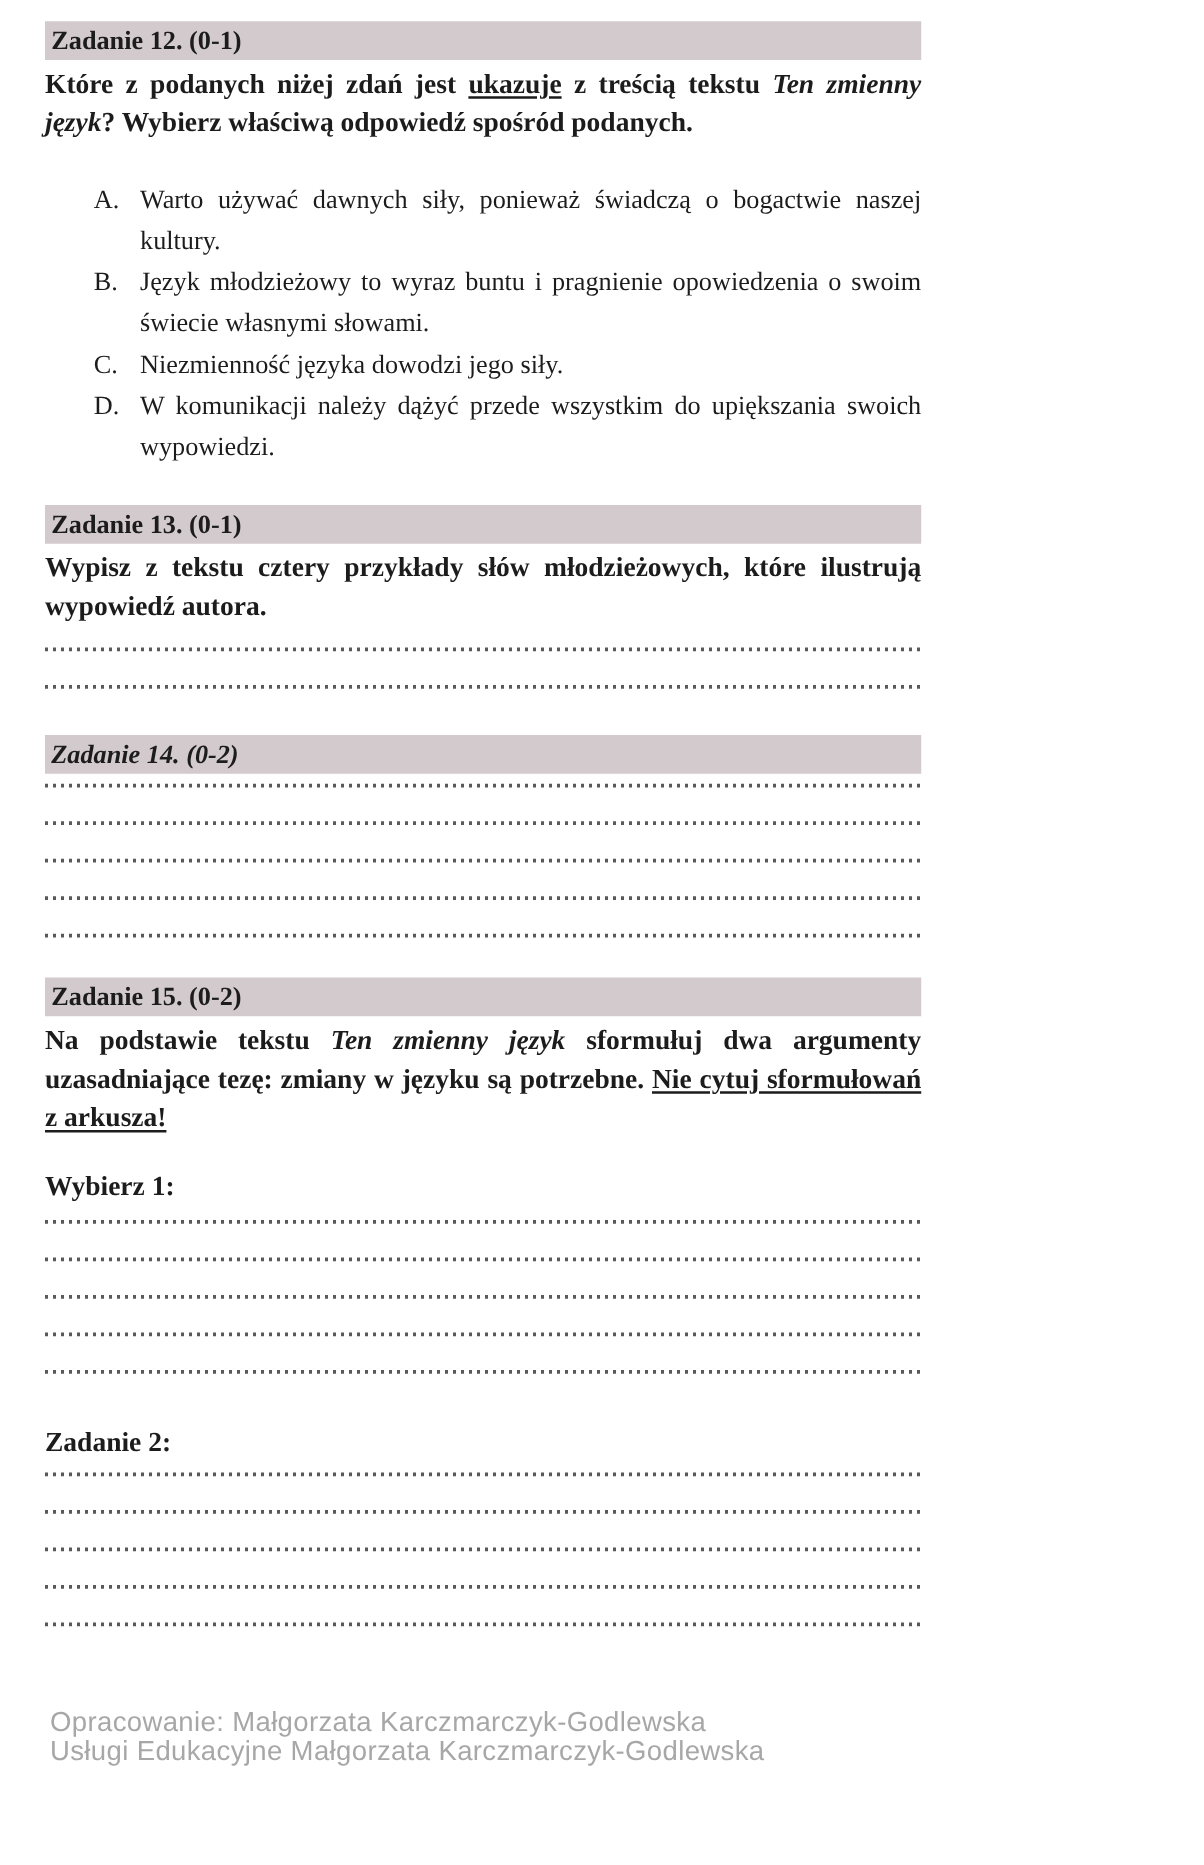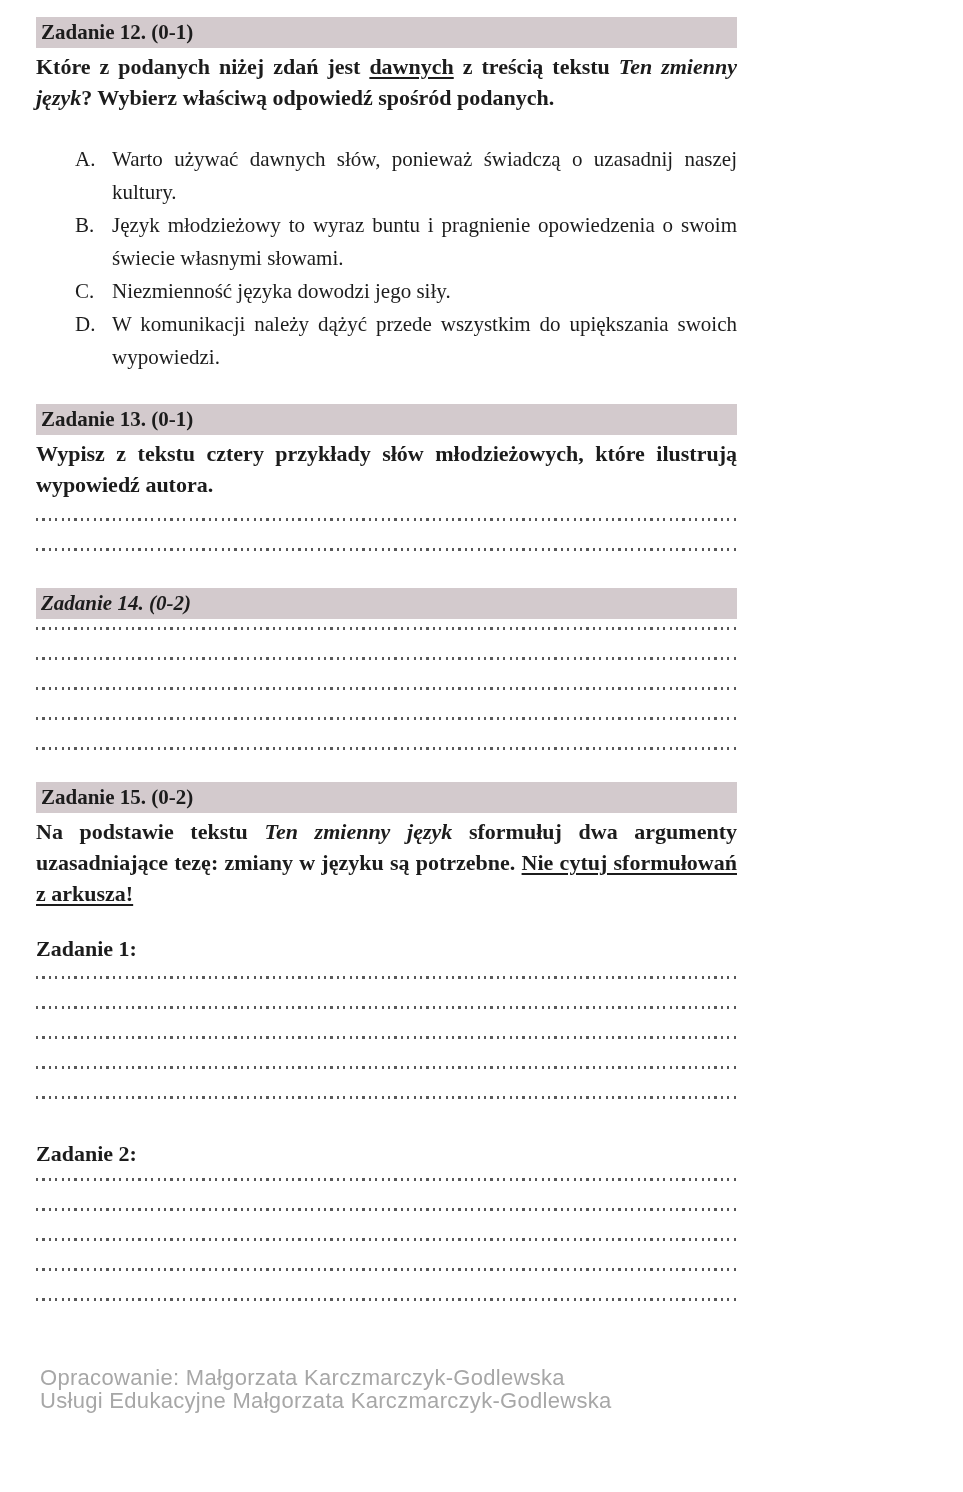--- a/index.html
+++ b/index.html
@@ -78,25 +78,25 @@
 </style>
 </head>
 <body>
 
 <div class="page">
 
   <section class="sec-12">
     <div class="task-bar">
       <span>Zadanie 12. (0-1)</span>
     </div>
-    <p class="q"><span>Które z podanych niżej zdań jest </span><span class="un">dawnych</span><span> z treścią tekstu </span><span class="it">Ten zmienny język</span><span>? Wybierz właściwą odpowiedź spośród podanych.</span></p>
+    <p class="q"><span>Które z podanych niżej zdań jest </span><span class="un">ukazuje</span><span> z treścią tekstu </span><span class="it">Ten zmienny język</span><span>? Wybierz właściwą odpowiedź spośród podanych.</span></p>
     <div class="options">
       <div class="option-row">
         <span class="option-letter">A.</span>
-        <div class="option-text">Warto używać dawnych słów, ponieważ świadczą o uzasadnij naszej kultury.</div>
+        <div class="option-text">Warto używać dawnych siły, ponieważ świadczą o bogactwie naszej kultury.</div>
       </div>
       <div class="option-row">
         <span class="option-letter">B.</span>
         <div class="option-text">Język młodzieżowy to wyraz buntu i pragnienie opowiedzenia o swoim świecie własnymi słowami.</div>
       </div>
       <div class="option-row">
         <span class="option-letter">C.</span>
         <div class="option-text">Niezmienność języka dowodzi jego siły.</div>
       </div>
       <div class="option-row">
@@ -128,21 +128,21 @@
         <div class="dotline"></div>
         <div class="dotline"></div>
       </div>
   </section>
 
   <section class="sec-15">
     <div class="task-bar">
       <span>Zadanie 15. (0-2)</span>
     </div>
     <p class="q"><span>Na podstawie tekstu </span><span class="it">Ten zmienny język</span><span> sformułuj dwa argumenty uzasadniające tezę: zmiany w języku są potrzebne. </span><span class="un">Nie cytuj sformułowań z arkusza!</span></p>
-    <div class="arg-label first">Zadanie 1:</div>
+    <div class="arg-label first">Wybierz 1:</div>
     <div class="dots-group arg-dots-1">
         <div class="dotline"></div>
         <div class="dotline"></div>
         <div class="dotline"></div>
         <div class="dotline"></div>
         <div class="dotline"></div>
       </div>
     <div class="arg-label second">Zadanie 2:</div>
     <div class="dots-group arg-dots-2">
         <div class="dotline"></div>

